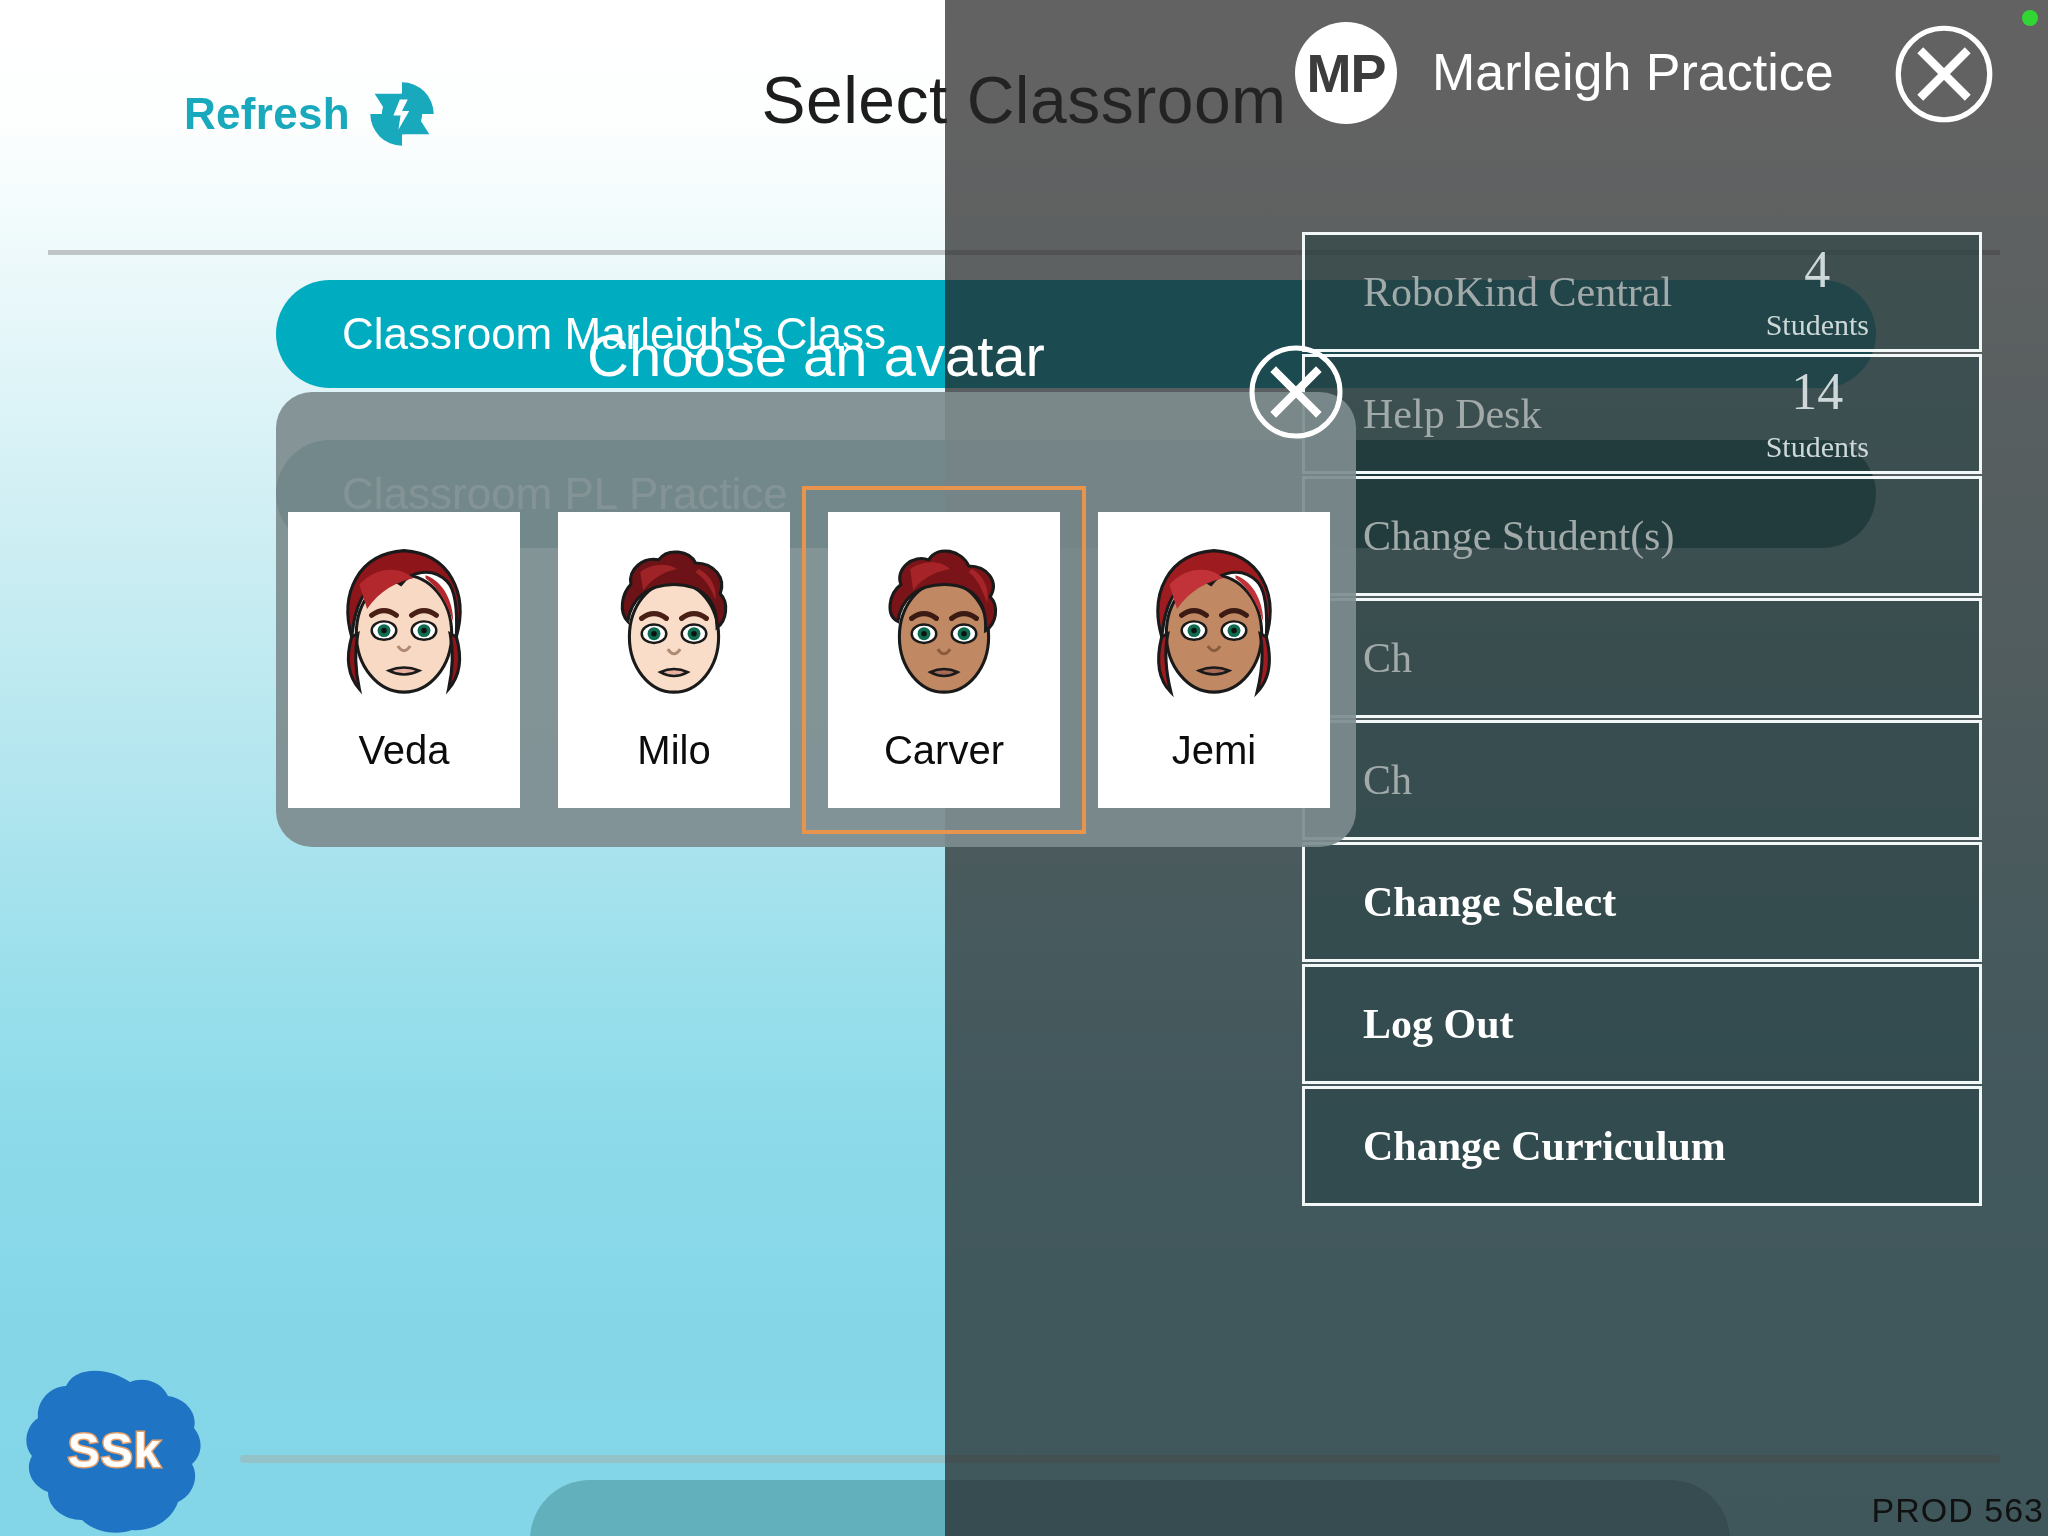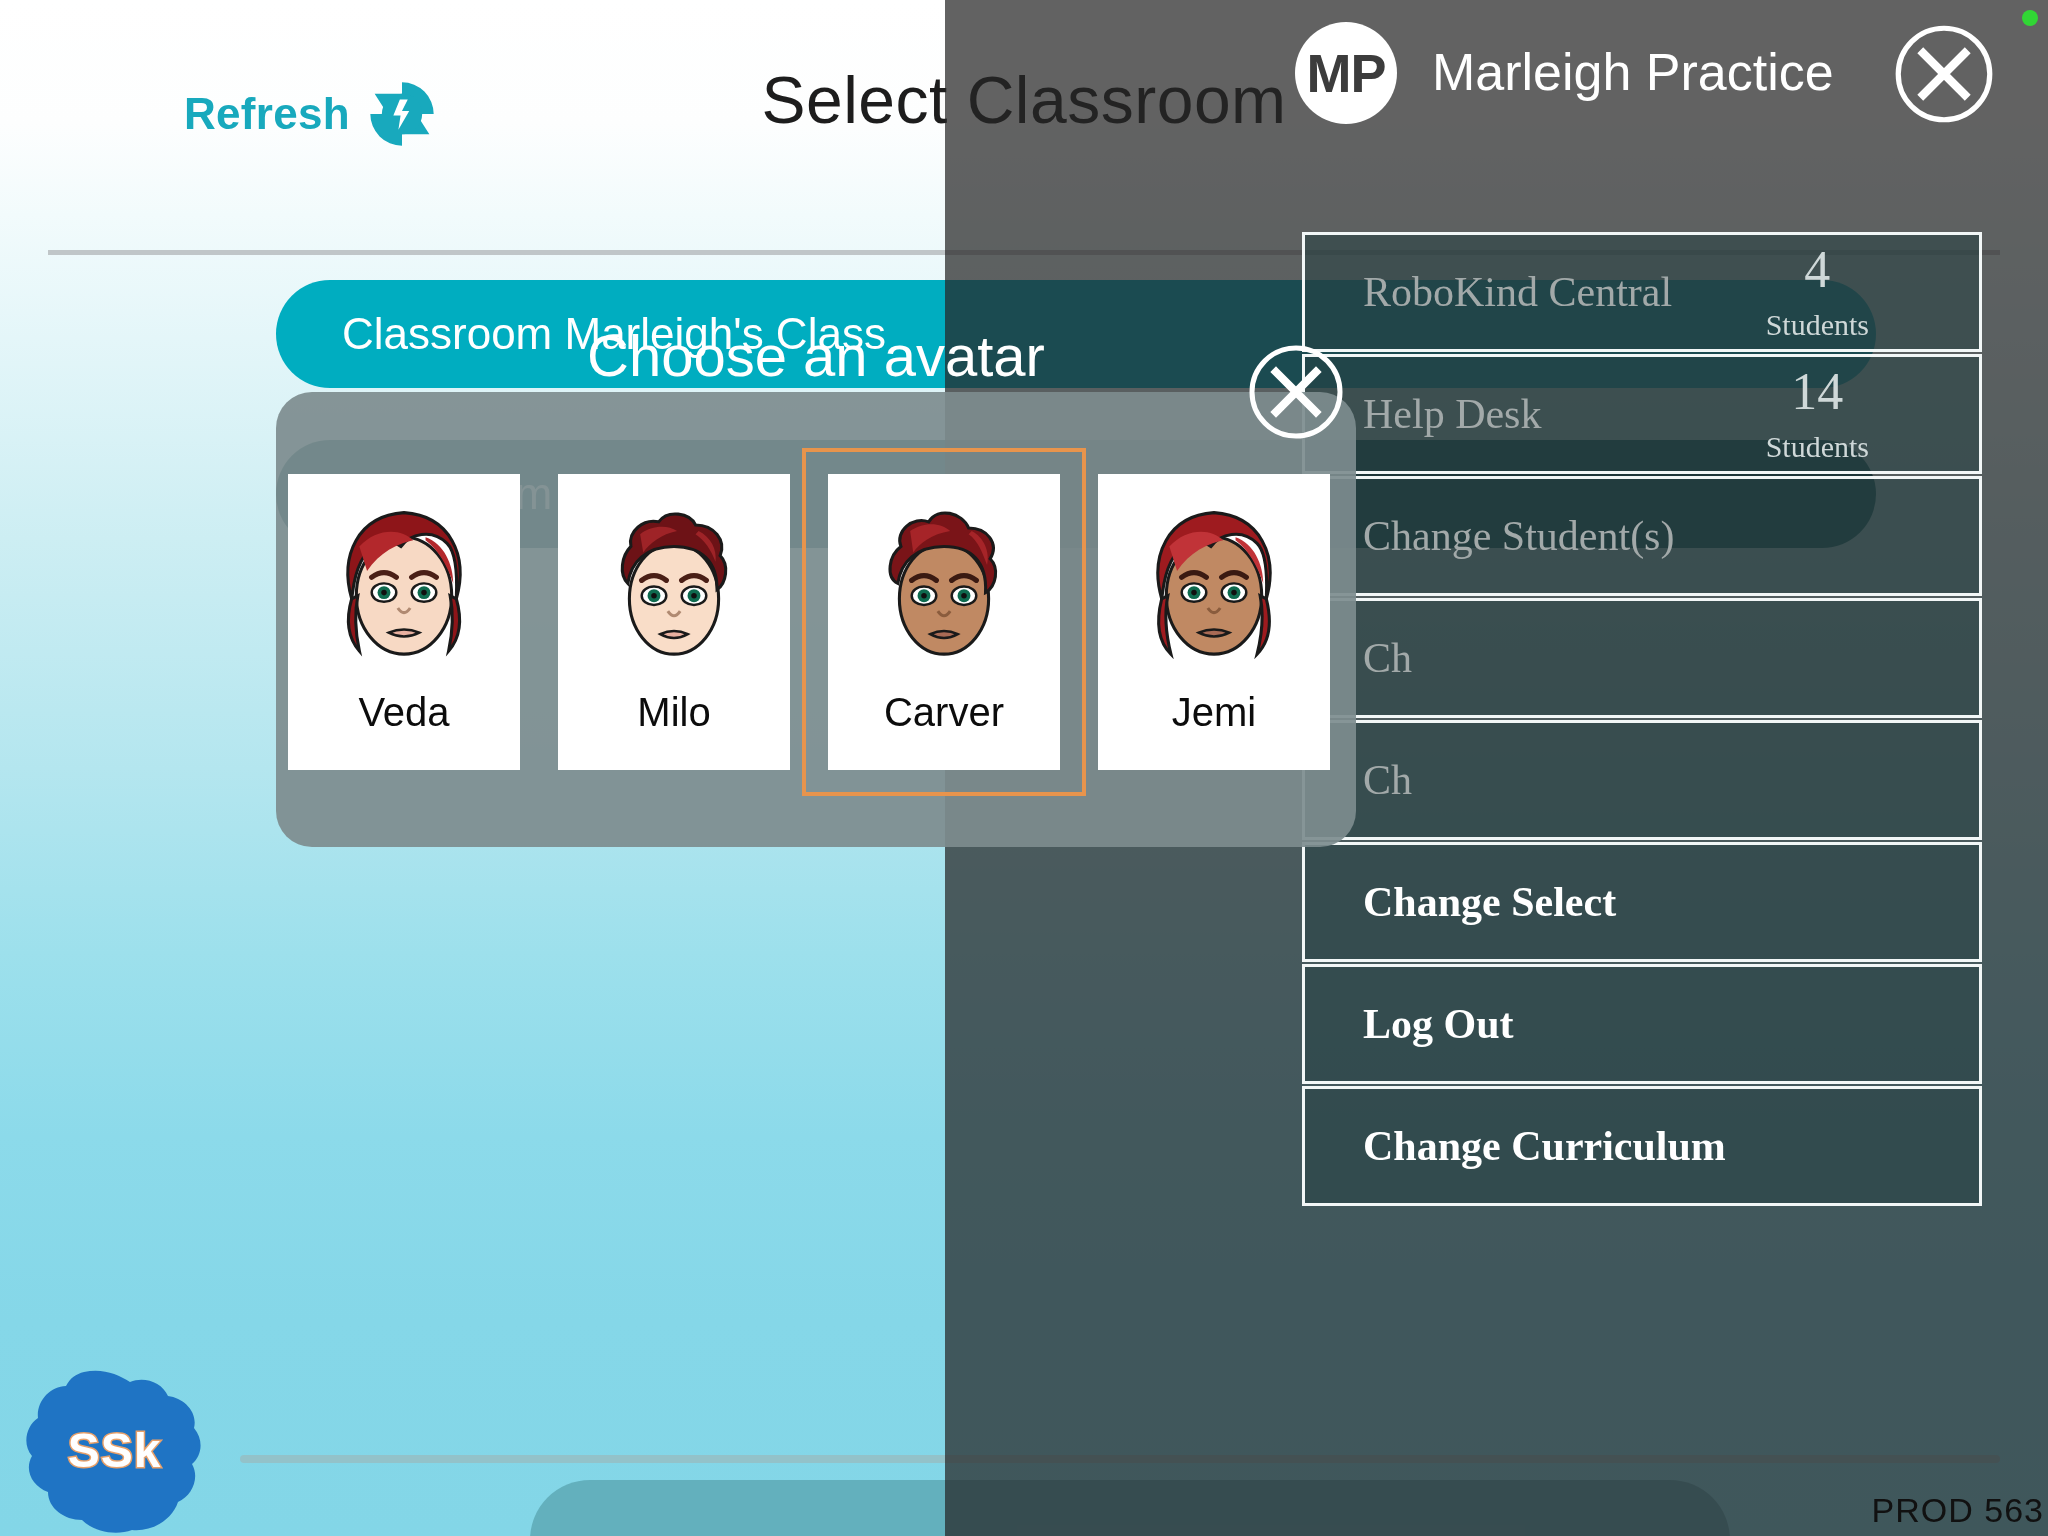--- a/index.html
+++ b/index.html
@@ -169,21 +169,21 @@
     position: absolute; left: 970px; top: -50px;
     width: 100px; height: 100px; cursor: pointer;
   }
   .avatar-grid {
     position: absolute; left: 0; top: 82px; width: 1080px;
     display: flex; gap: 38px; padding-left: 12px;
   }
   .avatar-card {
     width: 232px; height: 296px; background: #ffffff;
     display: flex; flex-direction: column; align-items: center;
-    cursor: pointer; position: relative;
+    cursor: pointer; position: relative; margin-top: 38px;
   }
   .avatar-card.selected { outline: 4px solid #e8944c; outline-offset: 22px; }
   .avatar-face { width: 190px; height: 200px; margin-top: 14px; display:block; }
   .avatar-name {
     font-size: 40px; color: #0c0c0c; margin-top: 2px;
   }
 </style>
 </head>
 <body>
 

